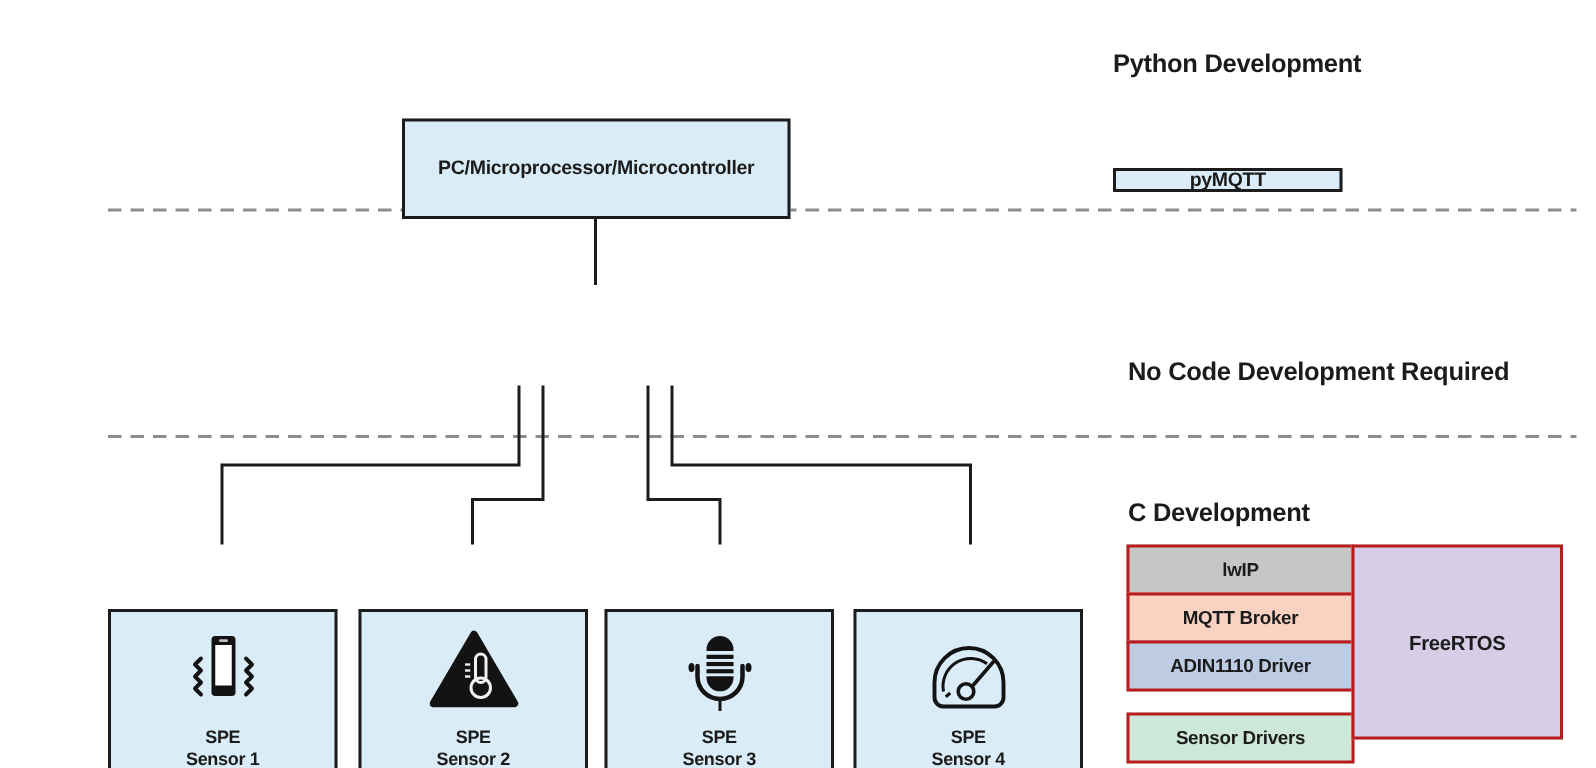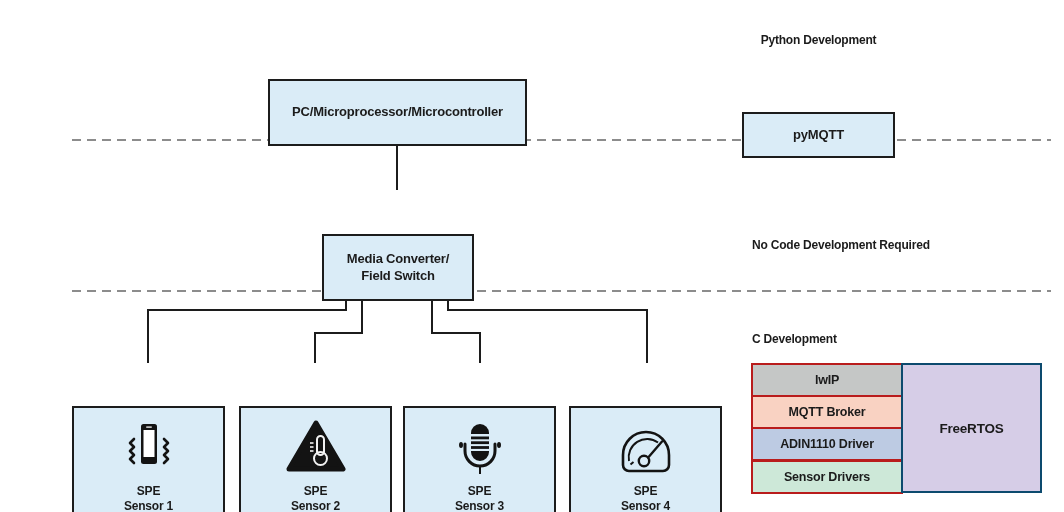--- a/index.html
+++ b/index.html
@@ -9,37 +9,37 @@
     overflow:hidden;letter-spacing:-0.2px;
   }
   svg.wires{position:absolute;left:0;top:0;}
   .node{
     position:absolute;box-sizing:border-box;border:2px solid #1c1c1c;
     background:#daecf7;display:flex;align-items:center;justify-content:center;
     text-align:center;line-height:1.3;margin-top:44px;
   }
   .pc-box{left:268px;top:35px;width:259px;height:67px;font-size:13px;}
   .switch-box{left:322px;top:190px;width:152px;height:67px;font-size:13px;}
-  .pymqtt-box{left:742px;top:68px;width:153px;height:46px;font-size:13px;}
+  .pymqtt-box{left:742px;top:68px;width:153px;height:16px;font-size:13px;}
   .sensor-box{top:362px;width:153px;height:131px;flex-direction:column;justify-content:flex-start;font-size:12px;}
   .sensor-1{left:72px;} .sensor-2{left:239px;} .sensor-3{left:403px;} .sensor-4{left:569px;}
   .sensor-icon{margin-top:7px;height:66px;display:flex;align-items:center;justify-content:center;}
   .sensor-label{margin-top:3px;line-height:1.25;}
-  .side-label{position:absolute;font-size:12px;white-space:nowrap;}
+  .side-label{position:absolute;font-size:17px;white-space:nowrap;}
   .python-title{left:742px;top:33px;width:153px;text-align:center;}
   .nocode-label{left:752px;top:205px;margin-top:33px;}
   .cdev-title{left:752px;top:332px;}
   .stack-row{
     position:absolute;left:751px;width:152px;height:34px;box-sizing:border-box;
     border:2px solid #b91c1c;display:flex;align-items:center;justify-content:center;
     font-size:12.5px;
   }
   .rtos-box{
     position:absolute;left:901px;top:363px;width:141px;height:130px;box-sizing:border-box;
-    border:2px solid #0c4a6e;display:flex;align-items:center;justify-content:center;font-size:13.5px;
+    border:2px solid #b91c1c;display:flex;align-items:center;justify-content:center;font-size:13.5px;
   }
 </style>
 </head>
 <body>
 
 <div class="canvas">
 
   <svg class="wires" width="1064" height="512">
     <line x1="72" y1="140" x2="1051" y2="140" stroke="#8c8c8c" stroke-width="2" stroke-dasharray="9 6"></line>
     <line x1="72" y1="291" x2="1051" y2="291" stroke="#8c8c8c" stroke-width="2" stroke-dasharray="9 6"></line>
@@ -49,26 +49,20 @@
       <polyline points="362,257 362,333 315,333 315,363"></polyline>
       <polyline points="432,257 432,333 480,333 480,363"></polyline>
       <polyline points="448,257 448,310 647,310 647,363"></polyline>
     </g>
   </svg>
 
   <div class="node pc-box">
     <span>PC/Microprocessor/Microcontroller</span>
   </div>
 
-  <div class="node switch-box">
-    <span>
-      <span>Media Converter/</span><br>
-      <span>Field Switch</span>
-    </span>
-  </div>
 
   <div class="node sensor-box sensor-1">
     <div class="sensor-icon">
       <svg width="64" height="64" viewBox="0 0 64 64">
         <rect x="24" y="8" width="16" height="40" rx="2.5" fill="#131313"></rect>
         <rect x="26.5" y="14" width="11" height="27" fill="#ffffff"></rect>
         <rect x="29" y="10.2" width="6" height="1.8" rx="0.9" fill="#bfbfbf"></rect>
         <polyline points="17,23 13,27 17,31 13,35 17,39 13,43 17,47" fill="none" stroke="#131313" stroke-width="2.6" stroke-linecap="round" stroke-linejoin="round"></polyline>
         <polyline points="47,23 51,27 47,31 51,35 47,39 51,43 47,47" fill="none" stroke="#131313" stroke-width="2.6" stroke-linecap="round" stroke-linejoin="round"></polyline>
       </svg>
@@ -144,21 +138,21 @@
 
   <div class="stack-row" style="top: 363px; background: rgb(197, 199, 198);">
     <span>lwIP</span>
   </div>
   <div class="stack-row" style="top: 395px; background: rgb(249, 210, 194);">
     <span>MQTT Broker</span>
   </div>
   <div class="stack-row" style="top: 427px; background: rgb(189, 203, 227); justify-content: center;">
     <span>ADIN1110 Driver</span>
   </div>
-  <div class="stack-row" style="top: 460px; background: rgb(205, 232, 216);">
+  <div class="stack-row" style="top: 475px; background: rgb(205, 232, 216);">
     <span>Sensor Drivers</span>
   </div>
 
   <div class="rtos-box" style="background: rgb(214, 205, 231);">
     <span>FreeRTOS</span>
   </div>
 
 </div>
 
 </body></html>

